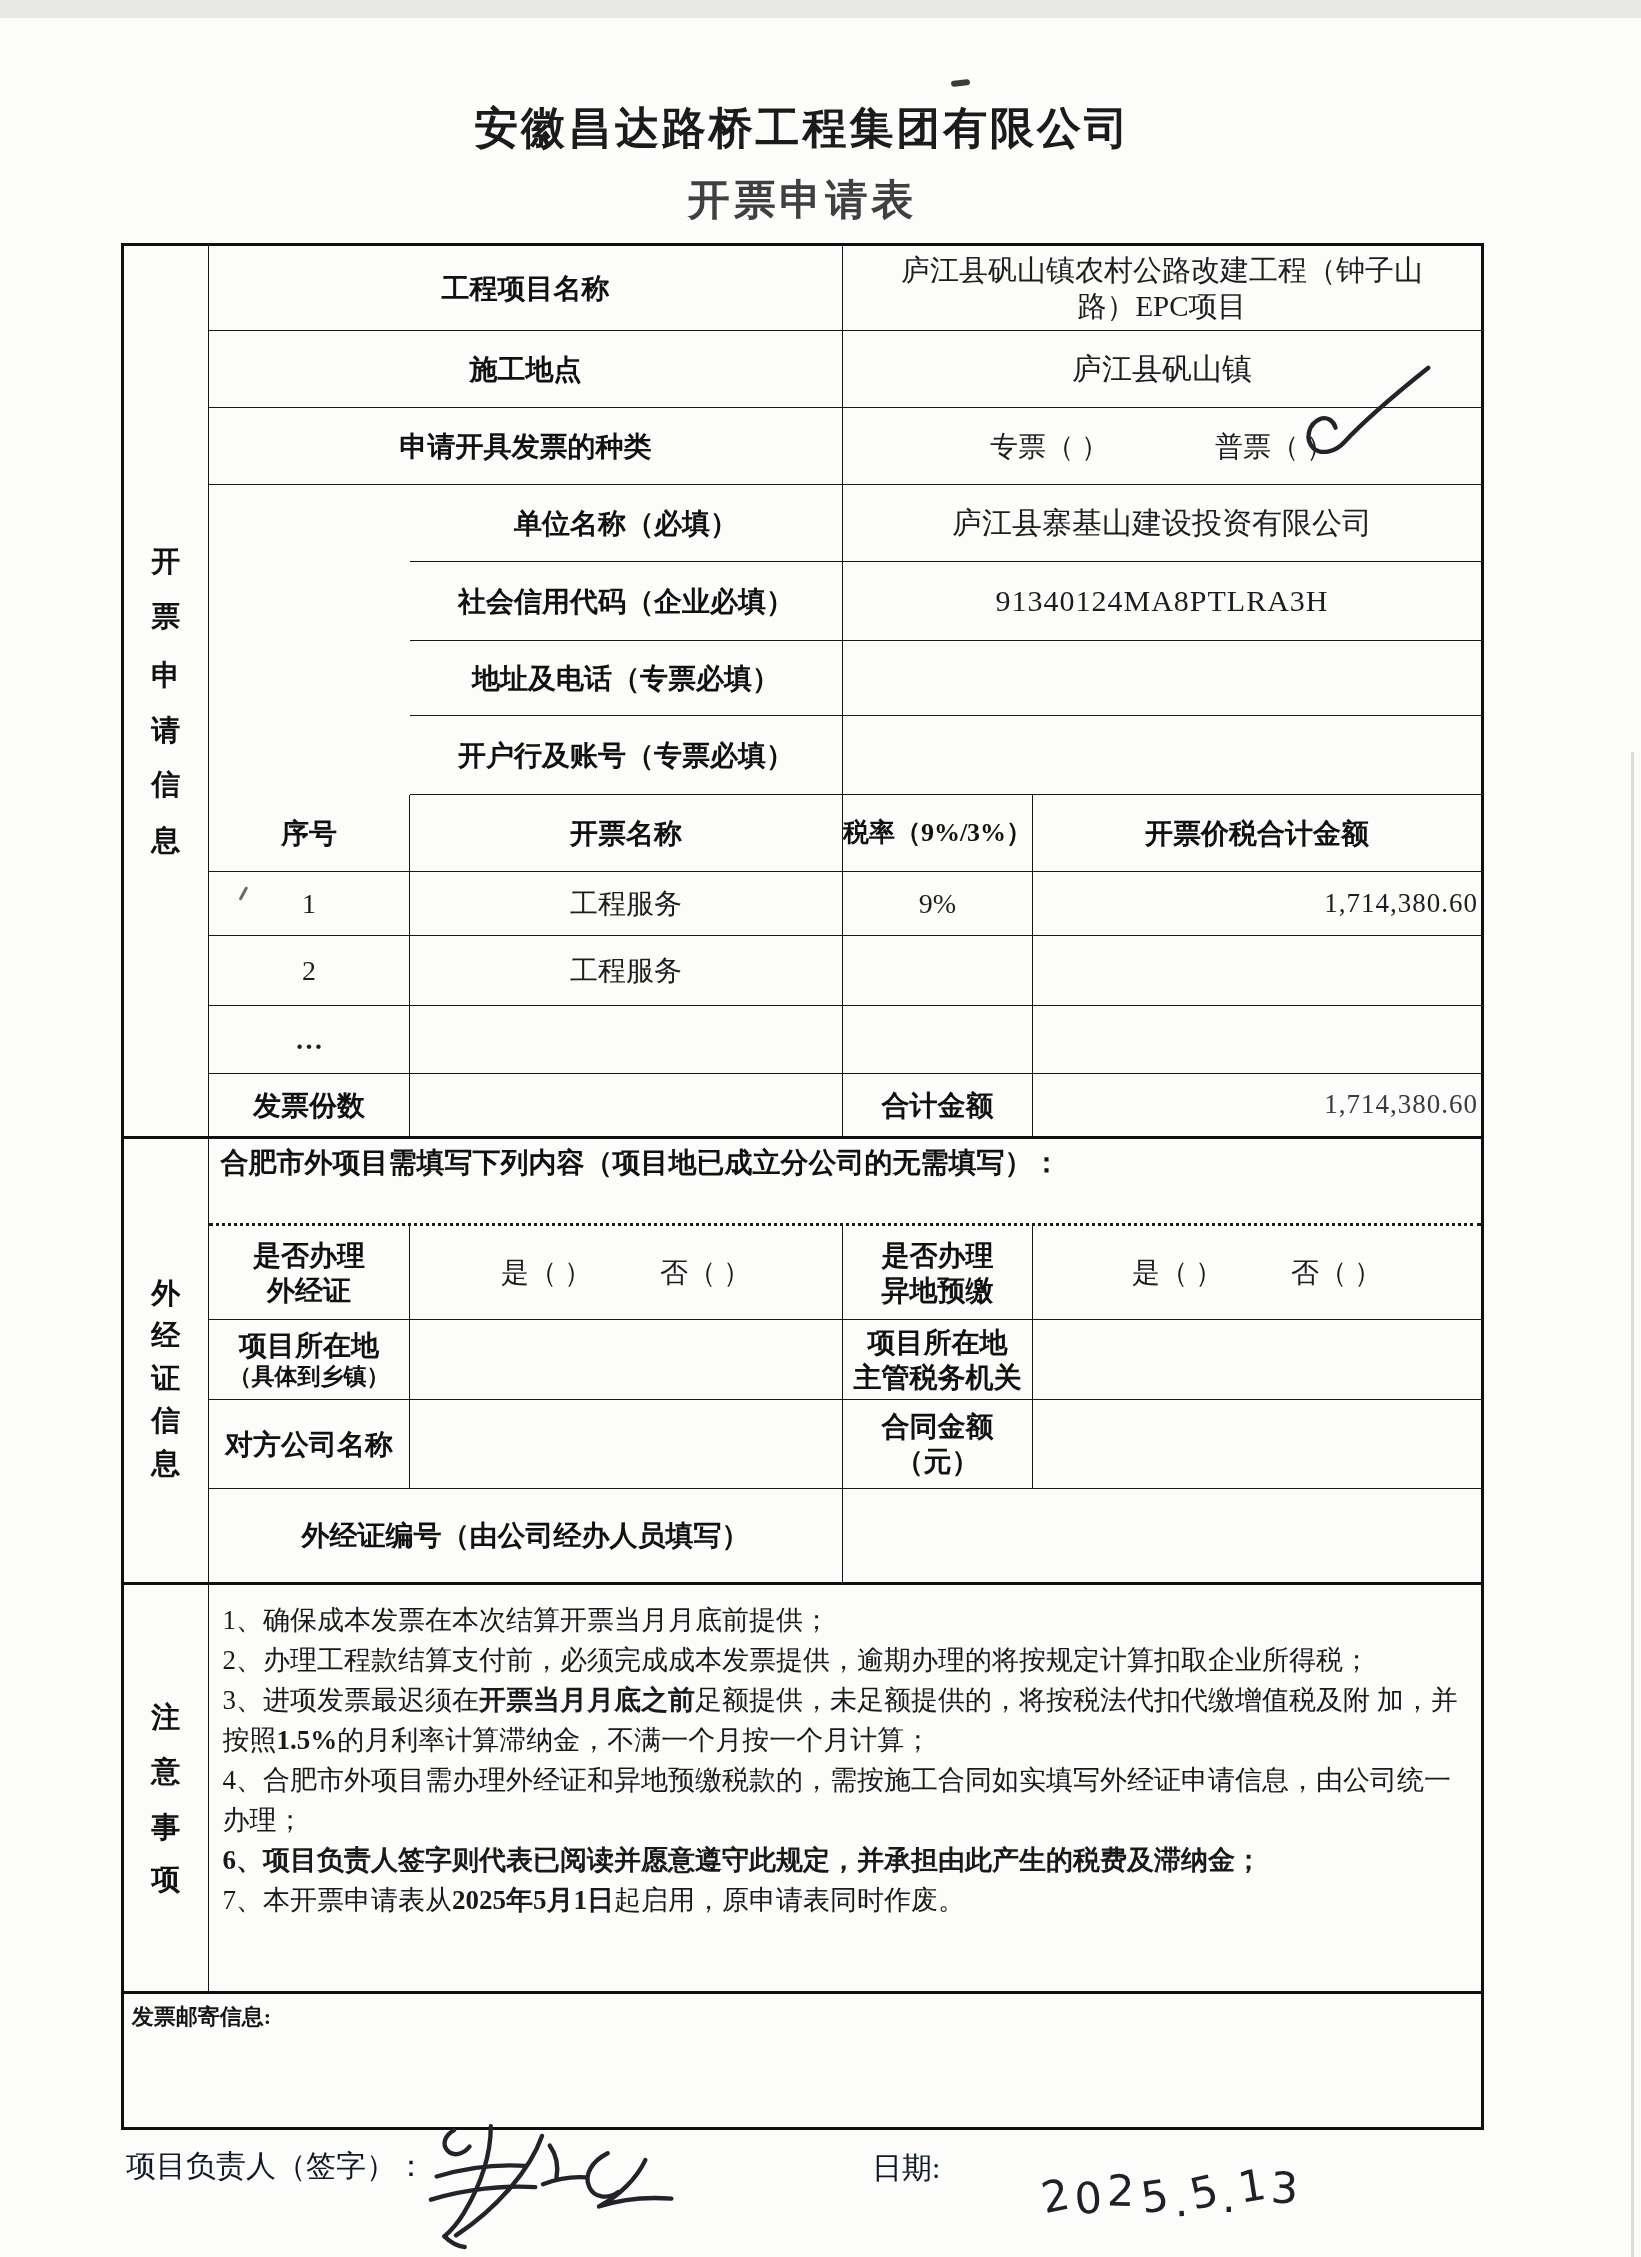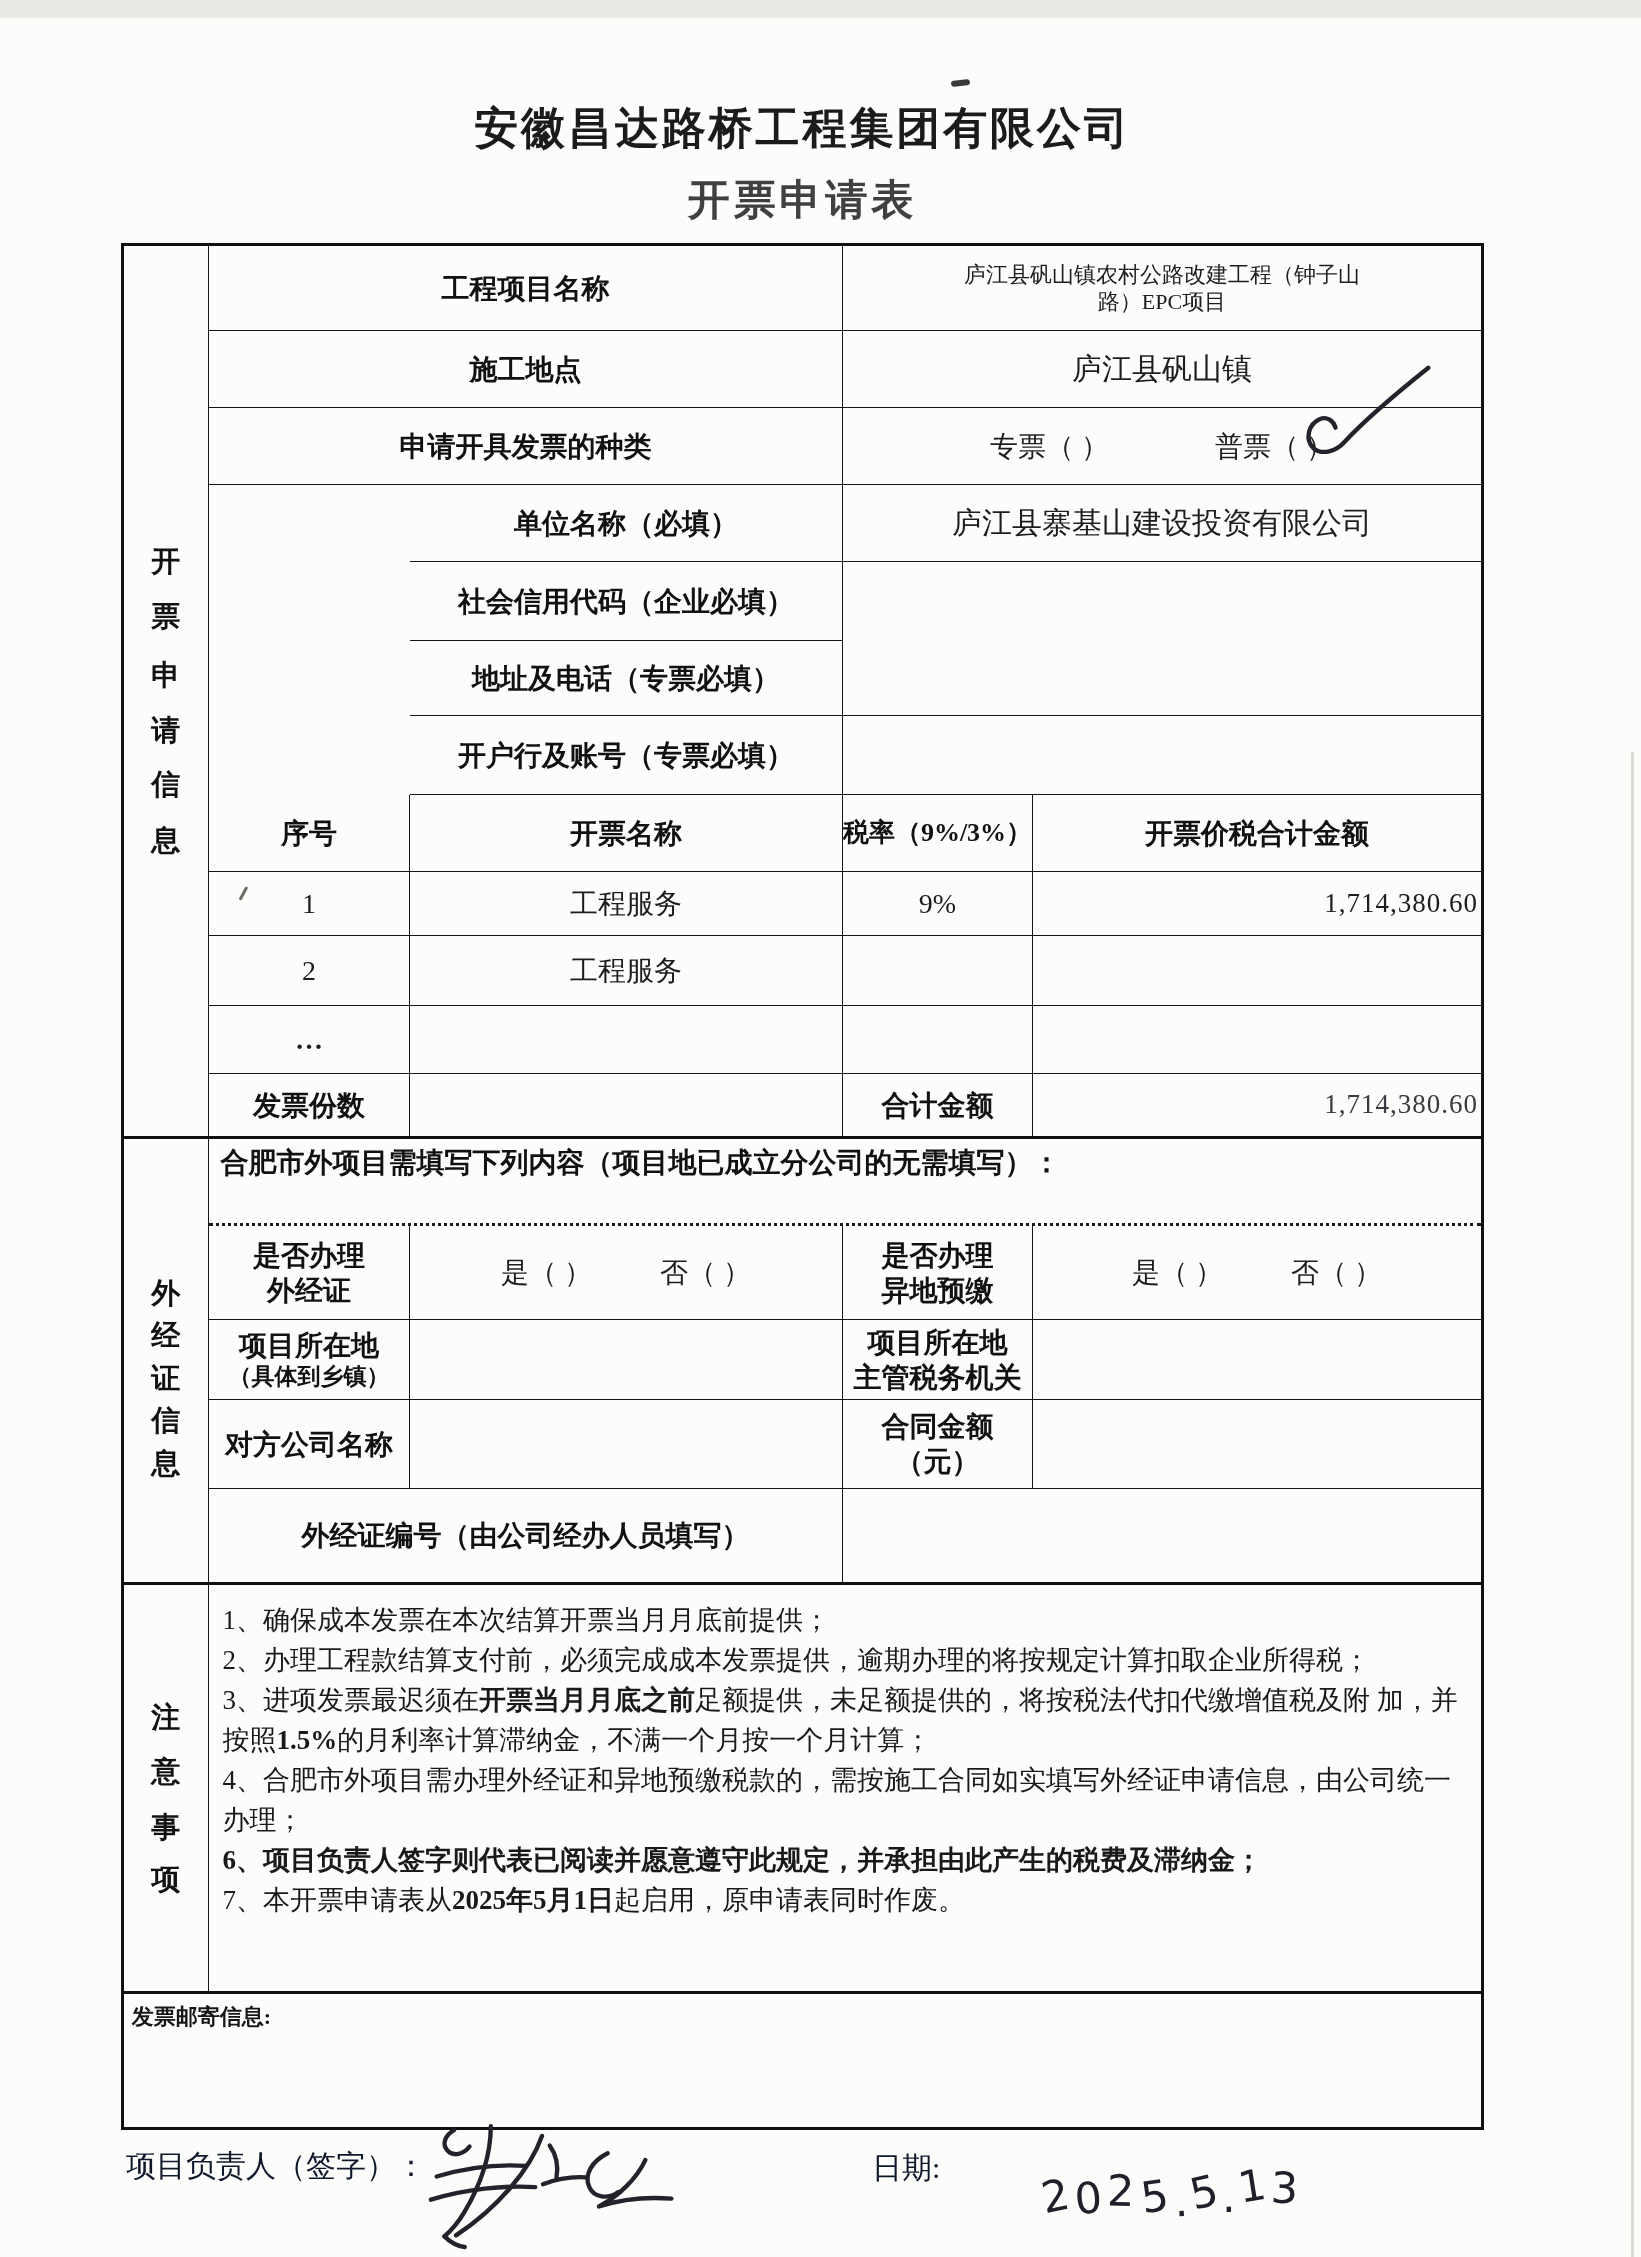--- a/index.html
+++ b/index.html
@@ -69,37 +69,38 @@
   </div>
 
   <div class="sheet">
 
     <div class="tbl secA">
       <div class="cell side spacedA br" style="grid-area:1/1/13/2">
         <span>开票申请信息</span>
       </div>
 
       <div class="cell lab br bb" style="grid-area:1/2/2/4">工程项目名称</div>
-      <div class="cell val bb pre" style="grid-area:1/4/2/6;font-size:22px">庐江县矾山镇农村公路改建工程（钟子山
+      <div class="cell val bb pre" style="grid-area:1/4/2/6;font-size:29px">庐江县矾山镇农村公路改建工程（钟子山
 路）EPC项目</div>
 
       <div class="cell lab br bb" style="grid-area:2/2/3/4">施工地点</div>
       <div class="cell val bb" style="grid-area:2/4/3/6;font-size:30px">庐江县矾山镇</div>
 
       <div class="cell lab br bb" style="grid-area:3/2/4/4">申请开具发票的种类</div>
       <div class="cell val bb kind-cell" style="grid-area:3/4/4/6">
         <span>专票（  ）</span>
         <span>普票（  ）</span>
       </div>
 
 
       <div class="cell lab br bb" style="grid-area:4/3/5/4">单位名称（必填）</div>
       <div class="cell val bb" style="grid-area:4/4/5/6;font-size:30px">庐江县寨基山建设投资有限公司</div>
 
       <div class="cell lab br bb" style="grid-area:5/3/6/4">社会信用代码（企业必填）</div>
+      <div class="cell val bb" style="grid-area:5/4/6/6;font-size:30px;letter-spacing:1px">91340124MA8PTLRA3H</div>
 
       <div class="cell lab br bb" style="grid-area:6/3/7/4">地址及电话（专票必填）</div>
       <div class="cell val bb" style="grid-area:6/4/7/6"></div>
 
       <div class="cell lab br bb" style="grid-area:7/3/8/4">开户行及账号（专票必填）</div>
       <div class="cell val bb" style="grid-area:7/4/8/6"></div>
 
       <div class="cell lab br bb" style="grid-area:8/2/9/3">序号</div>
       <div class="cell lab br bb" style="grid-area:8/3/9/4">开票名称</div>
       <div class="cell lab br bb" style="grid-area:8/4/9/5;font-size:26px;white-space:nowrap">税率（9%/3%）</div>

